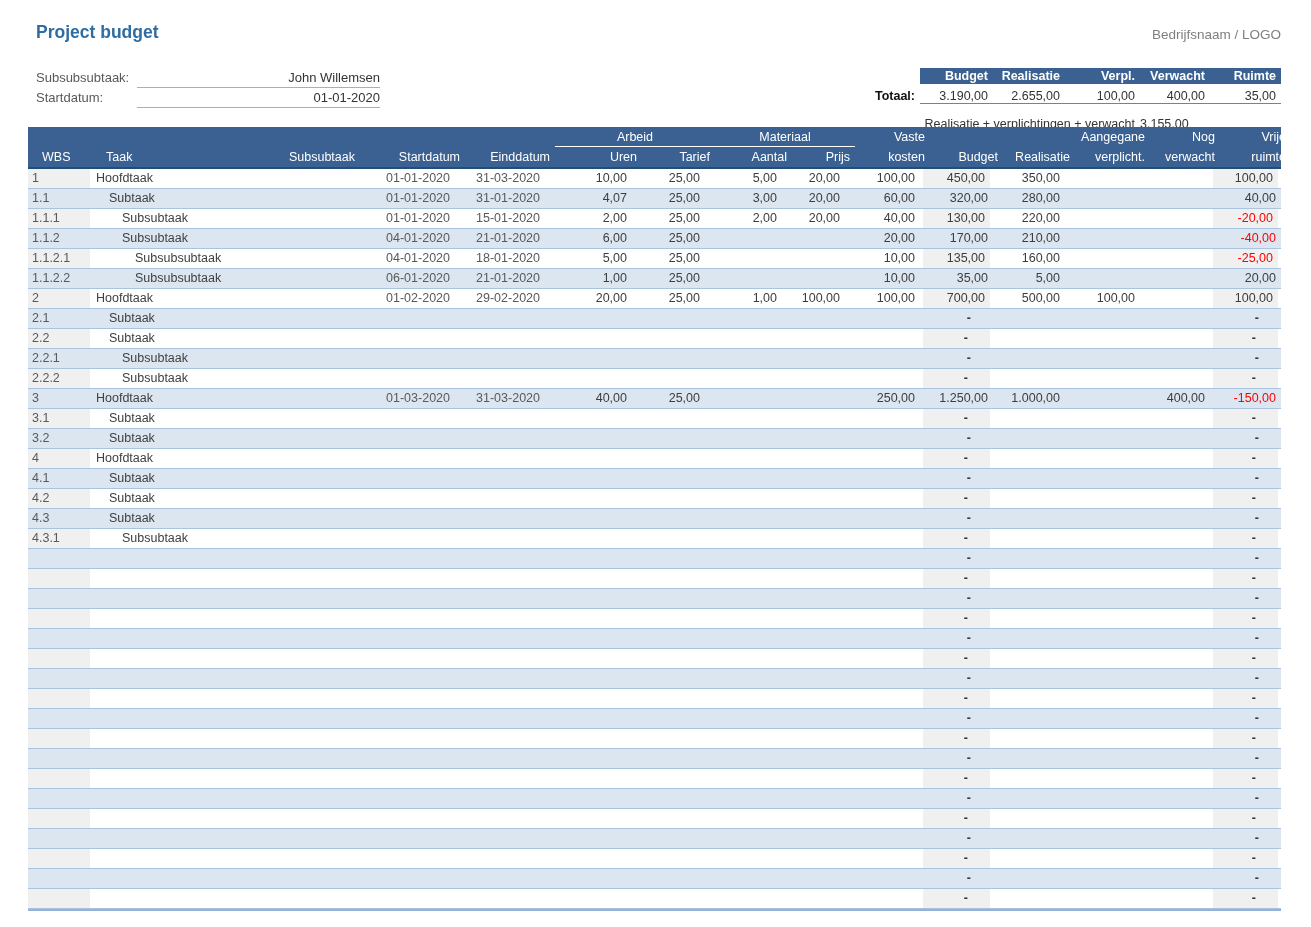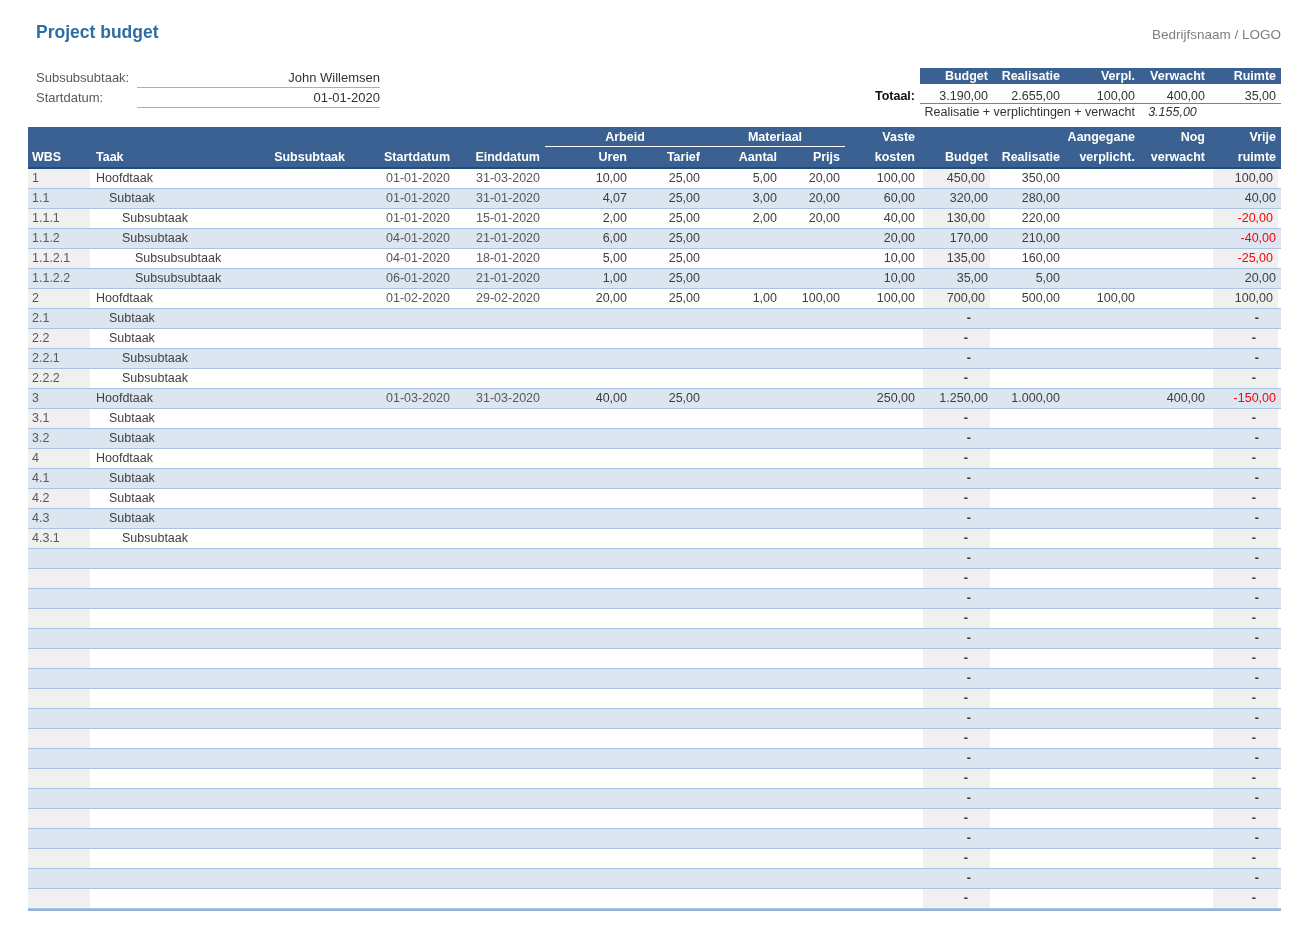--- a/index.html
+++ b/index.html
@@ -21,32 +21,32 @@
   #summary { left:845px; top:68px; width:436px; font-size:12.5px; }
   .sumgrid { display:grid; grid-template-columns:75px 73px 72px 75px 70px 71px; }
   .sum-h { height:16px; line-height:16px; background:#3A6191; color:#fff;
            font-weight:bold; text-align:right; padding-right:5px; }
   .sum-corner { background:#fff; }
   .sum-total-lbl { height:16px; line-height:16px; font-weight:bold; color:#111;
                    text-align:right; padding-right:5px; }
   .sum-v { height:16px; line-height:16px; color:#333; text-align:right;
            padding-right:5px; border-bottom:1px solid #808080; }
   .sum-row2 { margin-top:4px; }
-  .sum-row3 { margin-top:0; }
+  .sum-row3 { margin-top:12px; }
   .sum-formula { grid-column:span 4; height:16px; line-height:16px; color:#333;
                  text-align:right; padding-right:5px; }
-  .sum-fval { height:16px; line-height:16px; color:#333; text-align:center; padding-right:5px;font-style:italic; }
+  .sum-fval { height:16px; line-height:16px; color:#333; text-align:left; padding-right:5px; }
 
   
   #table { left:28px; top:127px; width:1253px; font-size:12.5px;
            border-bottom:2px solid #95B3D7; }
   .grid15 { display:grid;
     grid-template-columns:62px 165px 95px 105px 90px 87px 73px 77px 63px 75px 73px 72px 75px 70px 71px; }
-  .thead { background:#3A6191; color:#fff; font-weight:bold;
-           border-bottom:2px solid #1F4E79; }
+  .thead { background:#3A6191; color:#fff; font-weight:normal;
+           border-bottom:2px solid #1F4E79;padding-left:10px; }
   .thead .hrow { height:20px; }
   .hcell { height:20px; line-height:20px; white-space:nowrap; overflow:hidden; }
   .h-right { text-align:right; padding-right:5px; }
   .h-left  { text-align:left; padding-left:4px; }
   .group { grid-column:span 2; text-align:center; border-bottom:1px solid #fff; }
   .span5 { grid-column:span 5; }
   .span2 { grid-column:span 2; }
 
   .trow { height:20px; border-bottom:1px solid #A9C3E1; background:#fff; }
   .trow.alt { background:#DCE6F1; }

